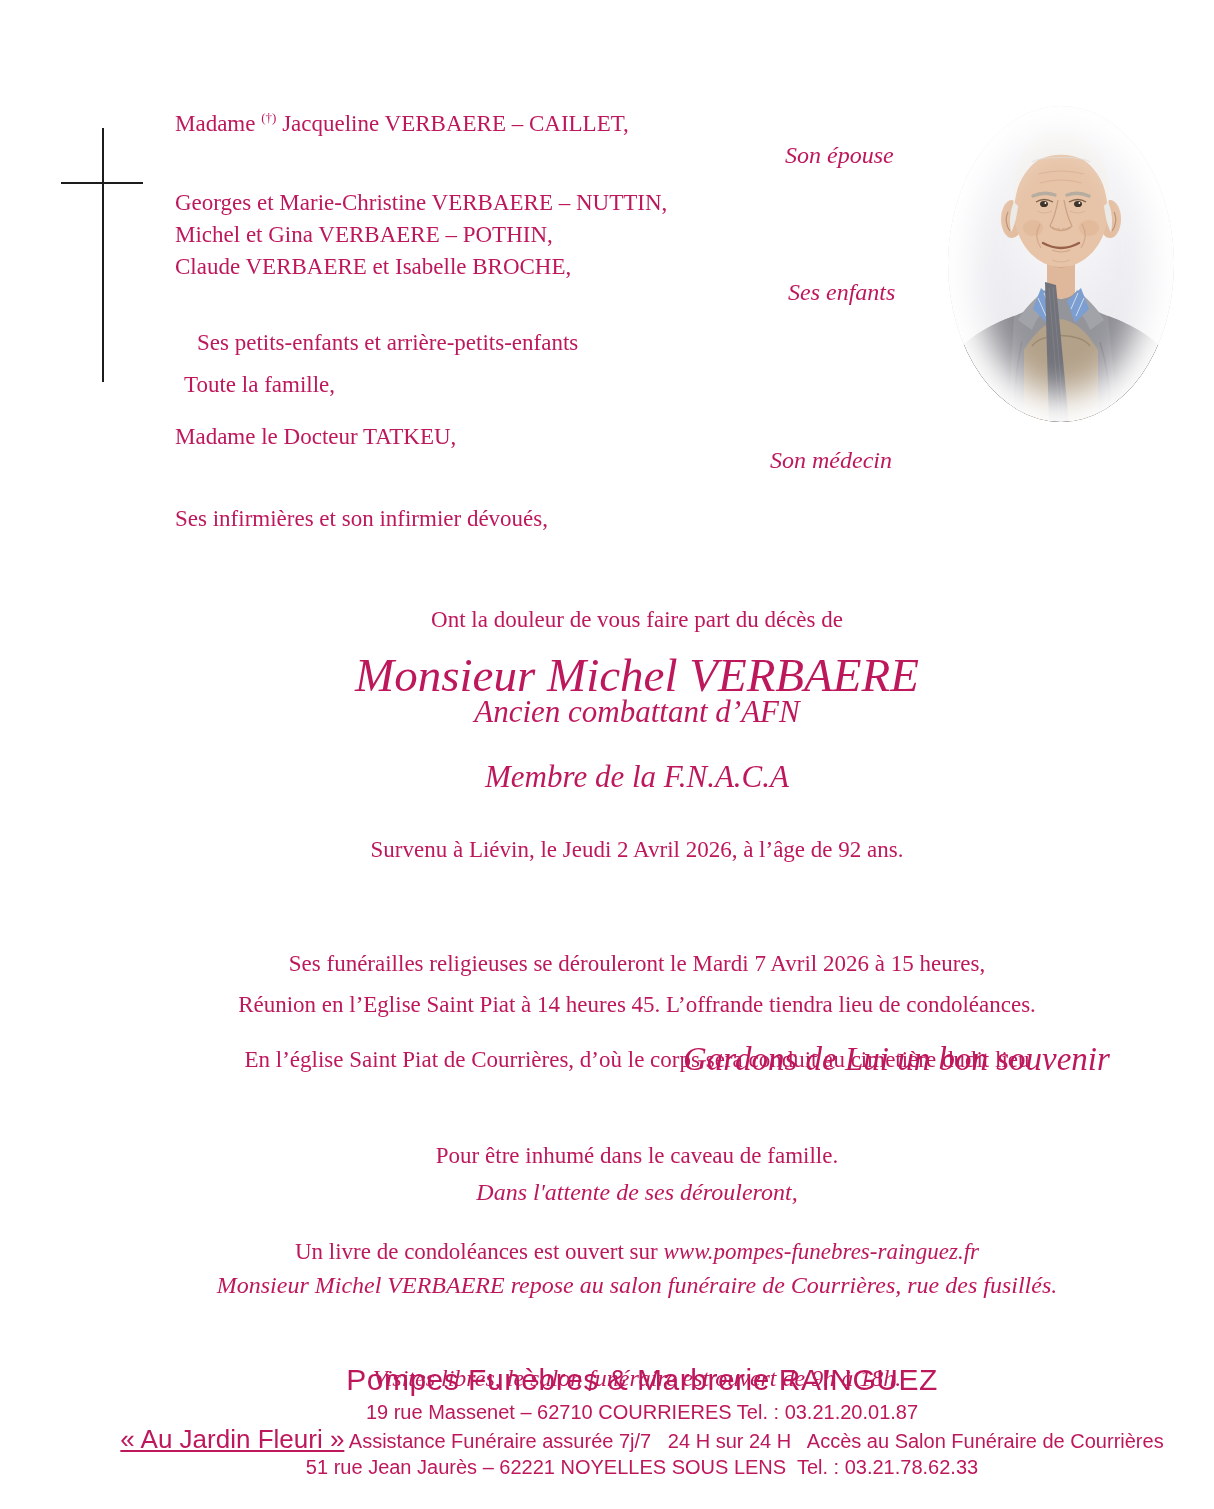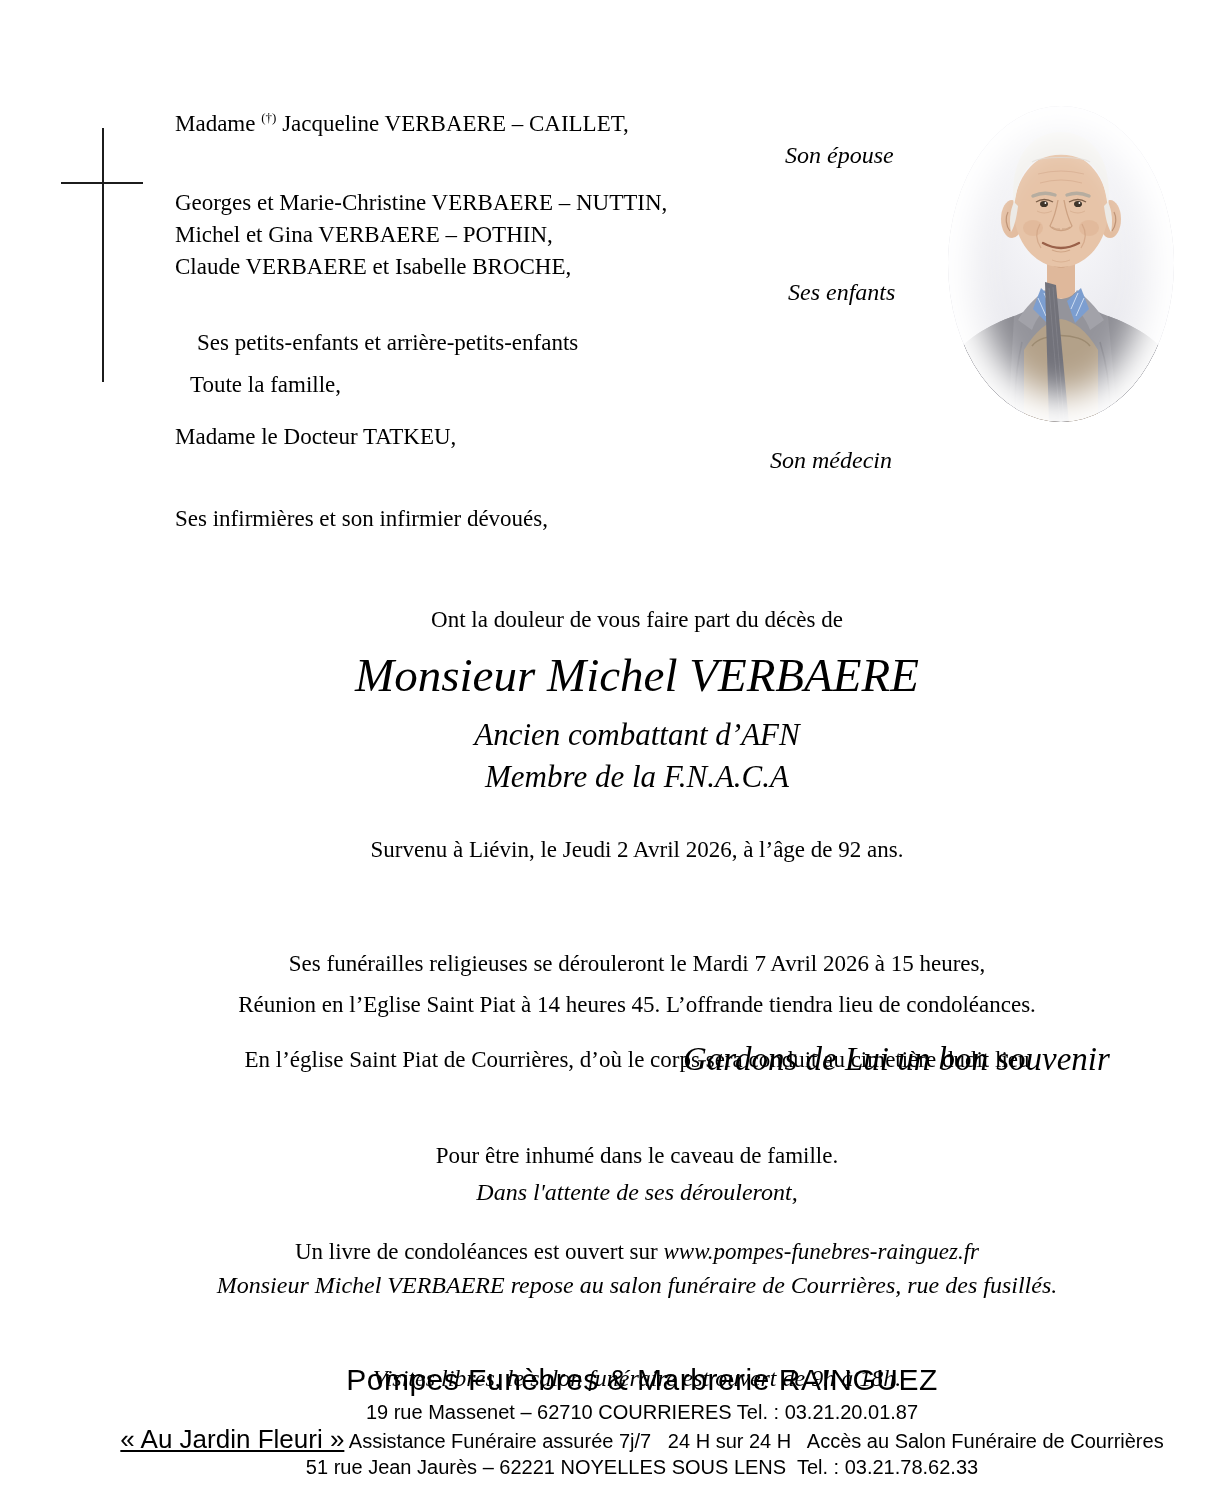--- a/index.html
+++ b/index.html
@@ -1,21 +1,21 @@
 <!DOCTYPE html>
 <html><head>
 <meta charset="utf-8">
 <style>
   html,body{margin:0;padding:0;background:#ffffff;}
   .page{
     position:relative;
     width:1214px;height:1509px;
     background:#ffffff;
     font-family:"Liberation Serif",serif;
-    color:#000000;
+    color:#be185d;
     overflow:hidden;
   }
   .abs{position:absolute;white-space:pre-wrap;}
   .s23{font-size:23px;}
   .it{font-style:italic;}
   .rel{font-size:24px;font-style:italic;}
   .center{left:60px;width:1154px;text-align:center;}
   .name{font-size:47px;font-style:italic;line-height:1;}
   .sub{font-size:31px;font-style:italic;}
   .funeral{line-height:32px;}
@@ -120,28 +120,28 @@
 
   <div class="abs s23" style="left:175px;top:111px;"><span>Madame </span><sup>(†)</sup><span> Jacqueline VERBAERE – CAILLET,</span></div>
   <div class="abs rel" style="left:785px;top:142px;">Son épouse</div>
 
   <div class="abs s23" style="left:175px;top:190px;">Georges et Marie-Christine VERBAERE – NUTTIN,</div>
   <div class="abs s23" style="left:175px;top:222px;">Michel et Gina VERBAERE – POTHIN,</div>
   <div class="abs s23" style="left:175px;top:254px;">Claude VERBAERE et Isabelle BROCHE,</div>
   <div class="abs rel" style="left:788px;top:279px;">Ses enfants</div>
 
   <div class="abs s23" style="left:175px;top:330px;margin-left:22px;">Ses petits-enfants et arrière-petits-enfants</div>
-  <div class="abs s23" style="left:190px;top:372px;">Toute la famille,</div>
+  <div class="abs s23" style="left:184px;top:372px;">Toute la famille,</div>
   <div class="abs s23" style="left:175px;top:424px;">Madame le Docteur TATKEU,</div>
   <div class="abs rel" style="left:770px;top:447px;">Son médecin</div>
   <div class="abs s23" style="left:175px;top:506px;">Ses infirmières et son infirmier dévoués,</div>
 
   <div class="abs center s23" style="top:607px;">Ont la douleur de vous faire part du décès de</div>
   <div class="abs center name" style="top:652px;">Monsieur Michel VERBAERE</div>
-  <div class="abs center sub" style="top:717px;text-align:center;">Ancien combattant d’AFN</div>
+  <div class="abs center sub" style="top:694px;text-align:center;">Ancien combattant d’AFN</div>
   <div class="abs center sub" style="top:759px;">Membre de la F.N.A.C.A</div>
 
   <div class="abs center s23" style="top:837px;">Survenu à Liévin, le Jeudi 2 Avril 2026, à l’âge de 92 ans.</div>
 
   <div class="abs center s23 funeral" style="top:884px;">
     <div>Ses funérailles religieuses se dérouleront le Mardi 7 Avril 2026 à 15 heures,</div>
     <div>En l’église Saint Piat de Courrières, d’où le corps sera conduit au cimetière dudit lieu</div>
     <div>Pour être inhumé dans le caveau de famille.</div>
   </div>
 

